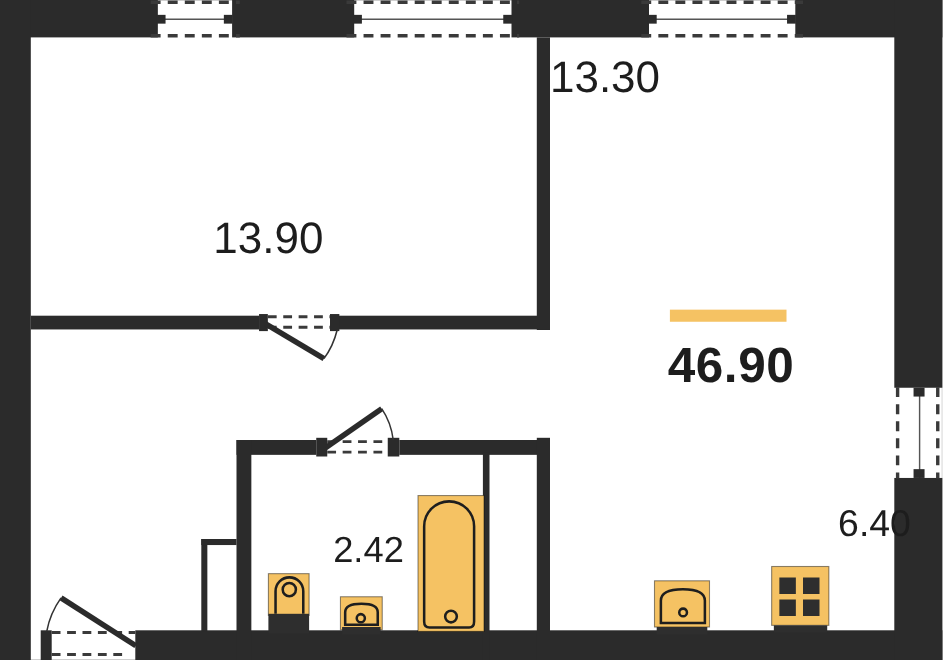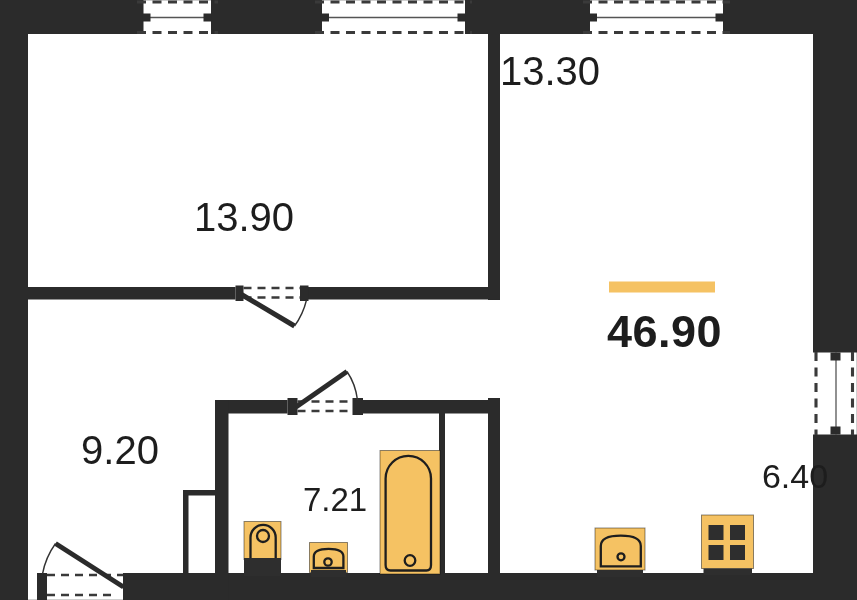--- a/index.html
+++ b/index.html
@@ -157,17 +157,16 @@
       <rect class="dark" x="708.5" y="545" width="15" height="15"></rect>
       <rect class="dark" x="730" y="545" width="15" height="15"></rect>
       <rect class="dark" x="703.5" y="568.5" width="48.5" height="6.5"></rect>
     </g>
 
     <rect class="accentfill" x="609" y="281.5" width="106" height="11"></rect>
   </svg>
 
   <div class="label" style="left:244px;top:151px;margin-top:46px;">13.90</div>
   <div class="label" style="left:550px;top:51px;">13.30</div>
-  <div class="label" style="left:120px;top:430px;">9.20</div>
-  <div class="label small" style="left:335px;top:483px;">7.21</div>
+  <div class="label small" style="left:335px;top:483px;">2.42</div>
   <div class="label medium" style="left:768px;top:459px;margin-left:27px;">6.40</div>
   <div class="label total" style="left:607px;top:297px;">46.90</div>
 </div>
 
 </body></html>

